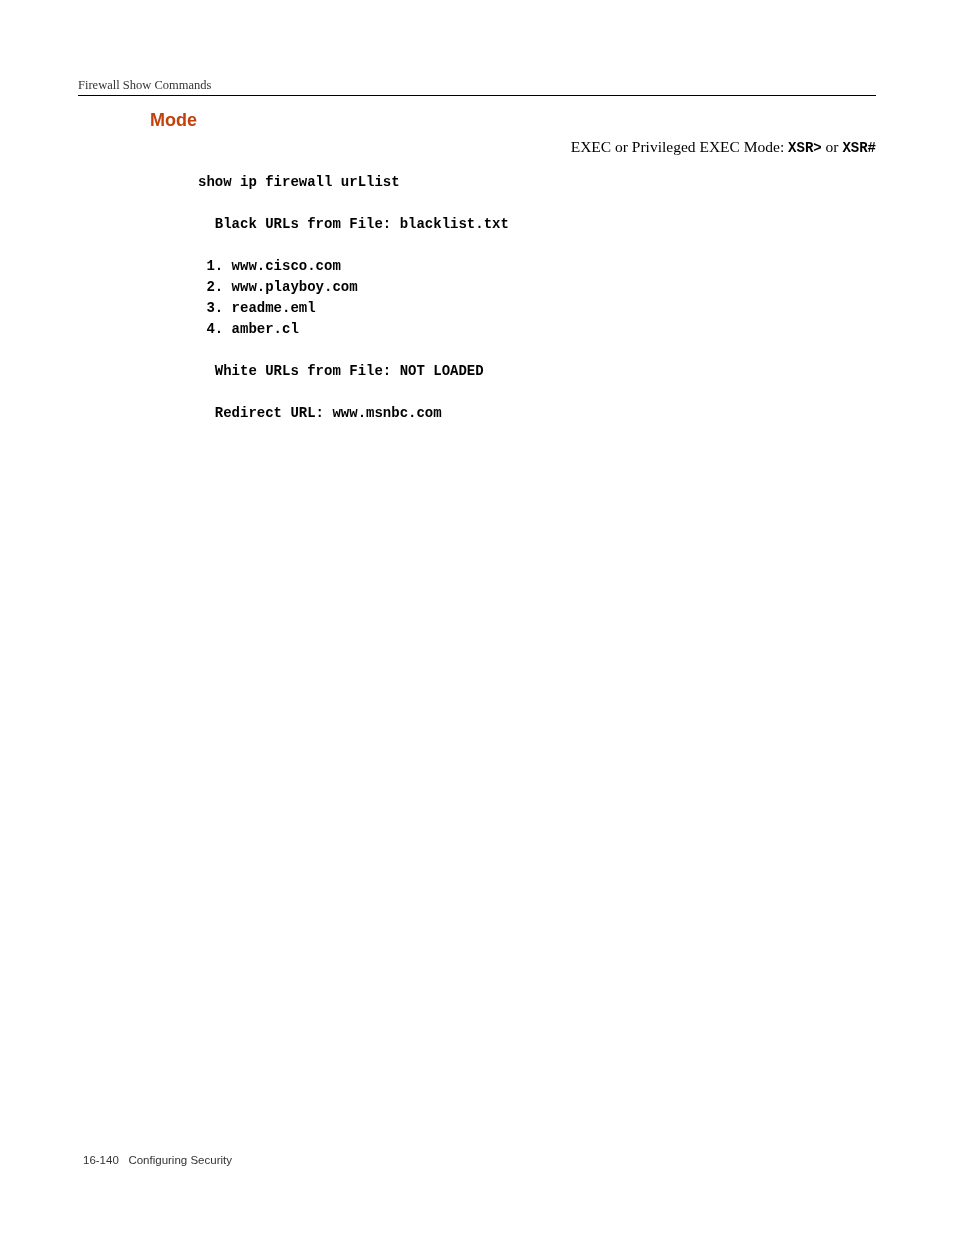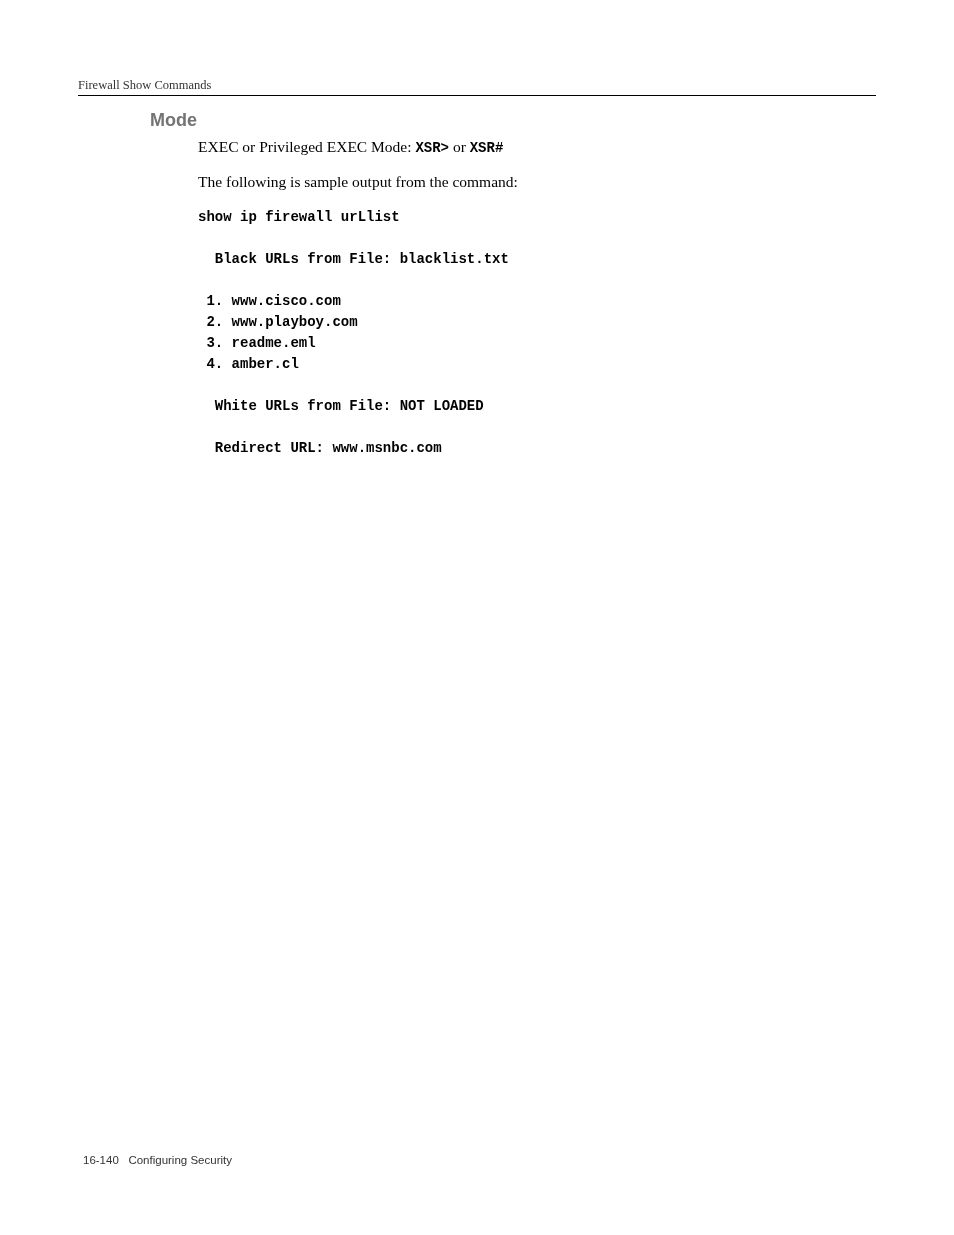--- a/index.html
+++ b/index.html
@@ -38,29 +38,30 @@
     .content {
       position: absolute;
       top: 110px;
       left: 150px;
       right: 78px;
     }
     .section-heading {
       font-family: Arial, Helvetica, sans-serif;
       font-weight: bold;
       font-size: 18px;
-      color: #737373;
+      color: #c2410c;
       margin: 0 0 6px 0;
     }
     .body-text {
       font-family: 'Book Antiqua', Palatino, Georgia, serif;
       font-size: 15.5px;
       margin: 0 0 14px 0;
       padding-left: 48px;
       line-height: 1.35;
+      text-align: right;
     }
     .inline-code {
       font-family: 'Courier New', Courier, monospace;
       font-weight: bold;
       font-size: 14px;
     }
     .code-block {
       font-family: Liberation Mono, monospace;
       font-weight: bold;
       font-size: 14px;
@@ -86,21 +87,20 @@
 </div>
 <hr class="header-rule">
 
 <div class="content">
 
   <h3 class="section-heading">Mode</h3>
   <p class="body-text">
     <span>EXEC or Privileged EXEC Mode:  </span><span class="inline-code">XSR&gt;</span><span> or </span><span class="inline-code">XSR#</span>
   </p>
 
-  <p class="body-text">The following is sample output from the command:</p>
   <pre class="code-block" id="example-code">show ip firewall urLlist
 
   Black URLs from File: blacklist.txt
 
  1. www.cisco.com
  2. www.playboy.com
  3. readme.eml
  4. amber.cl
 
   White URLs from File: NOT LOADED

